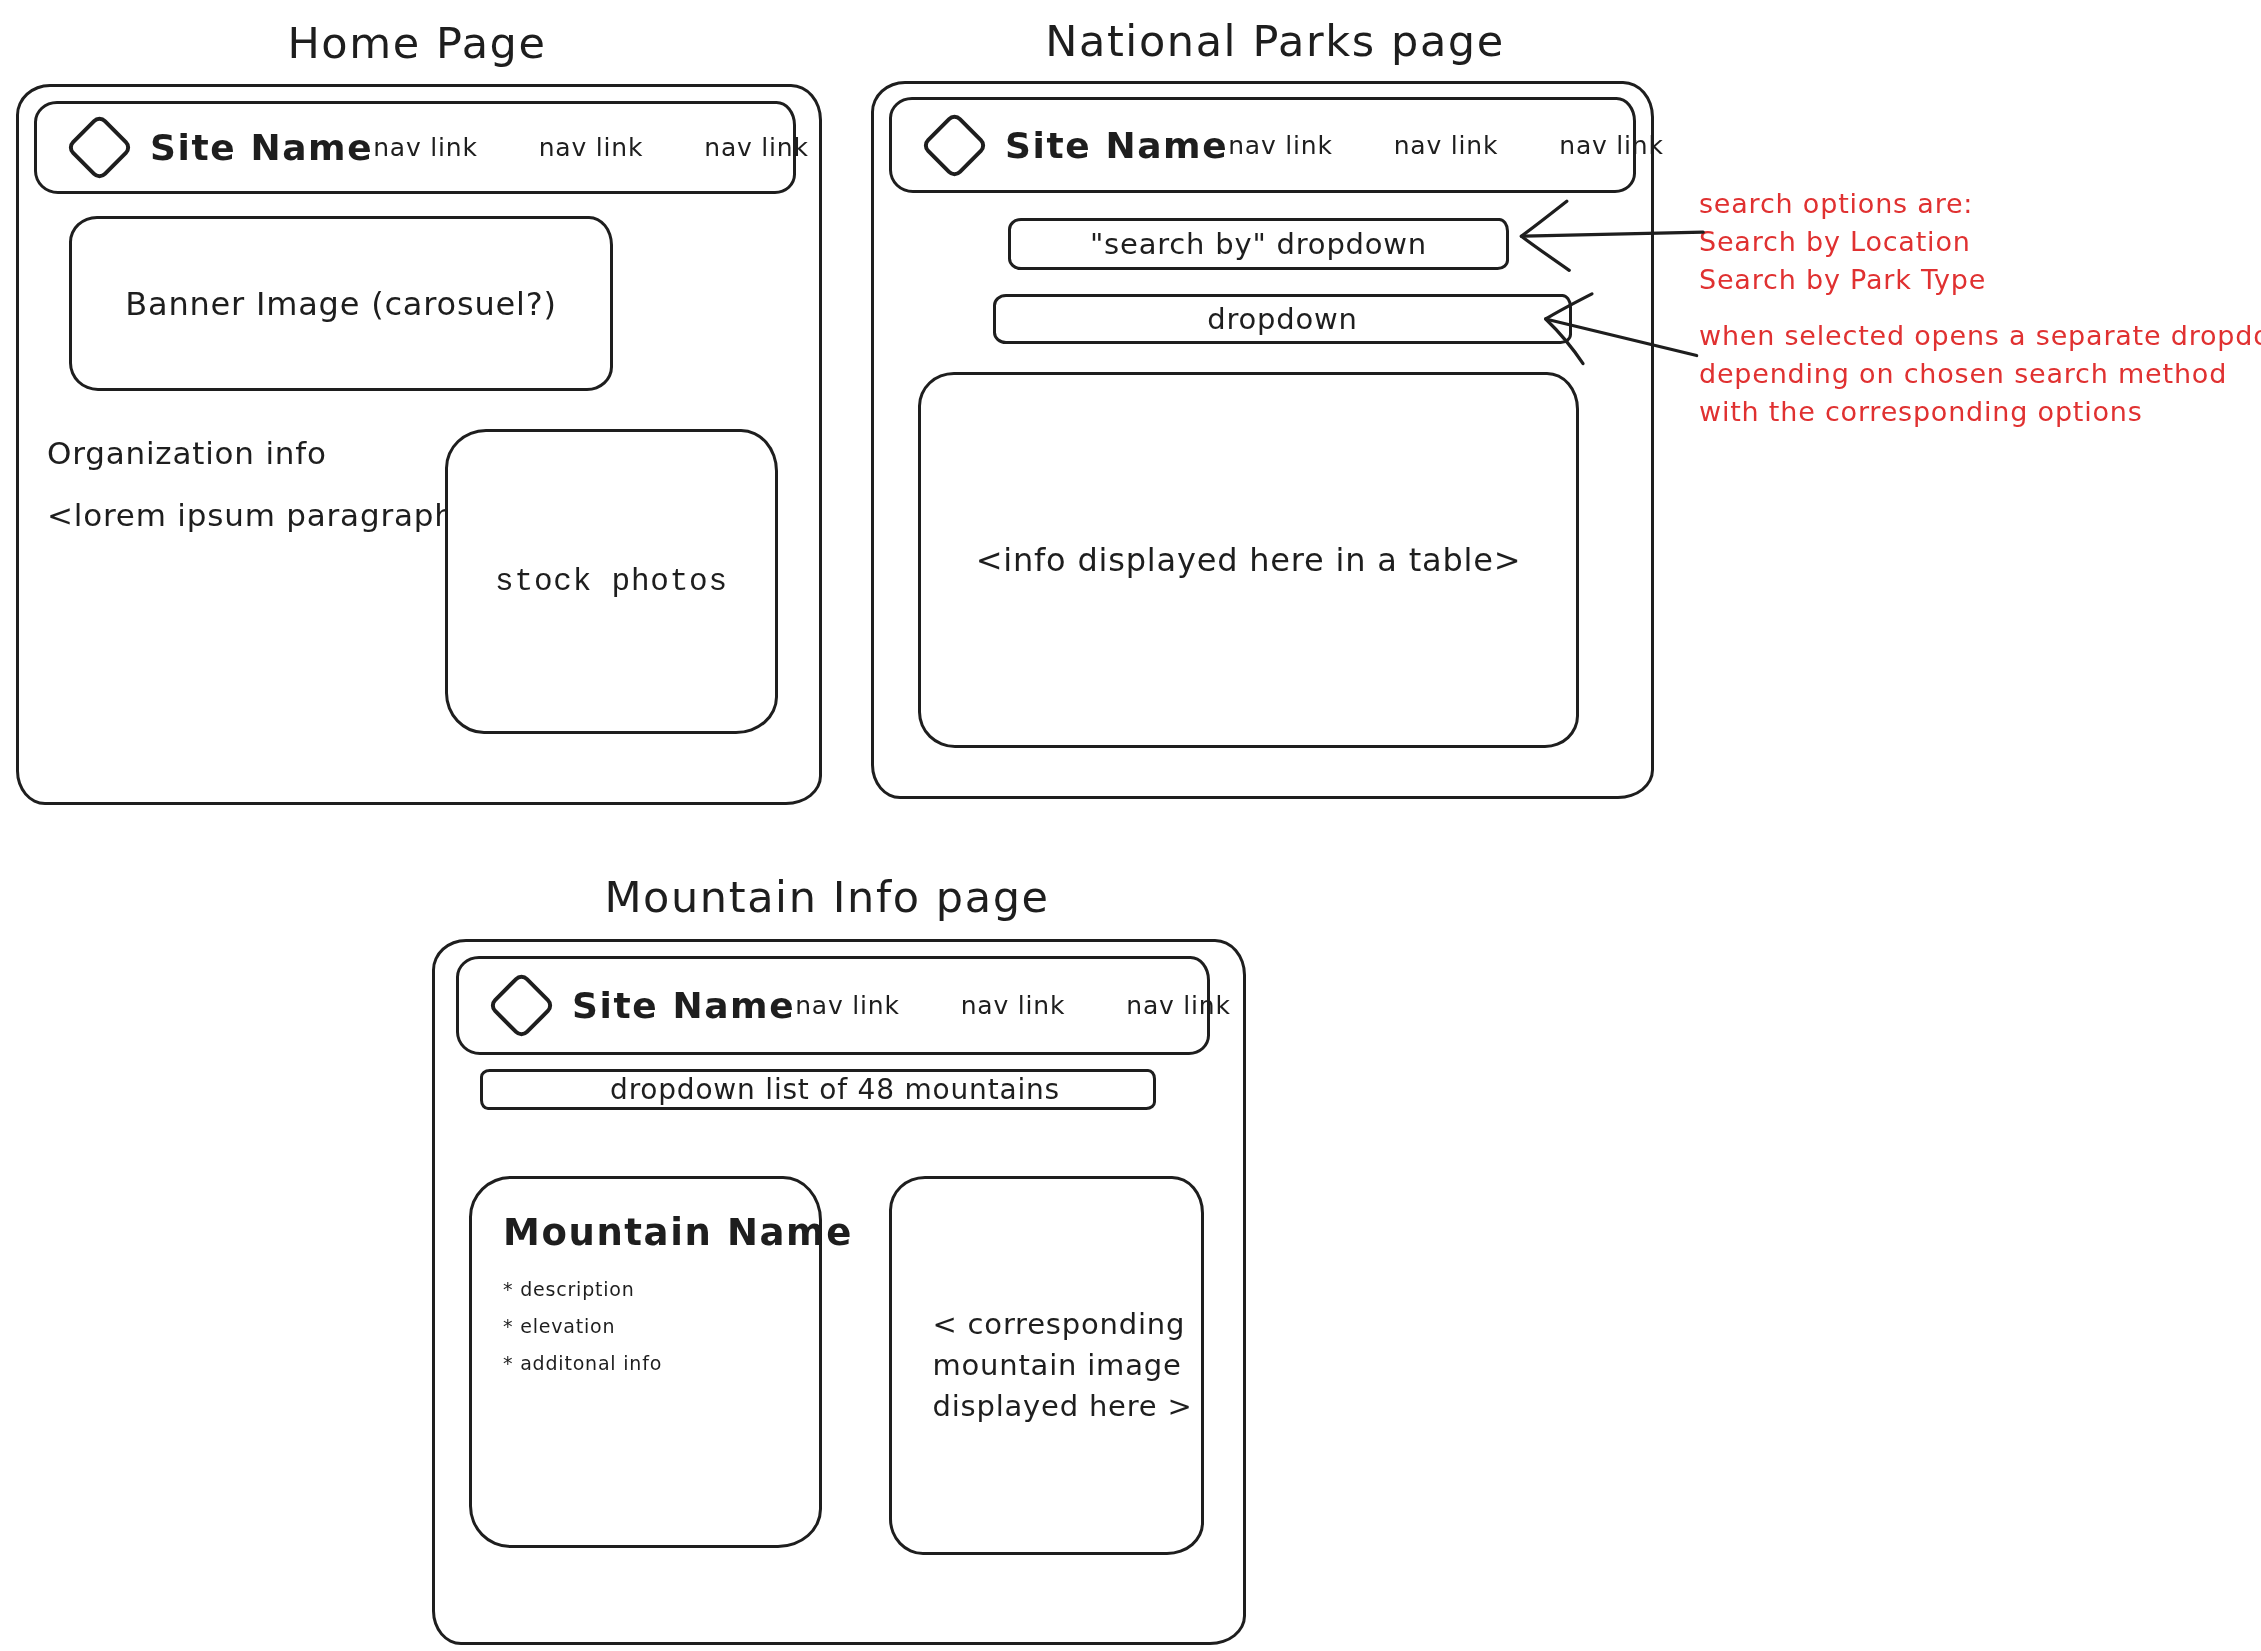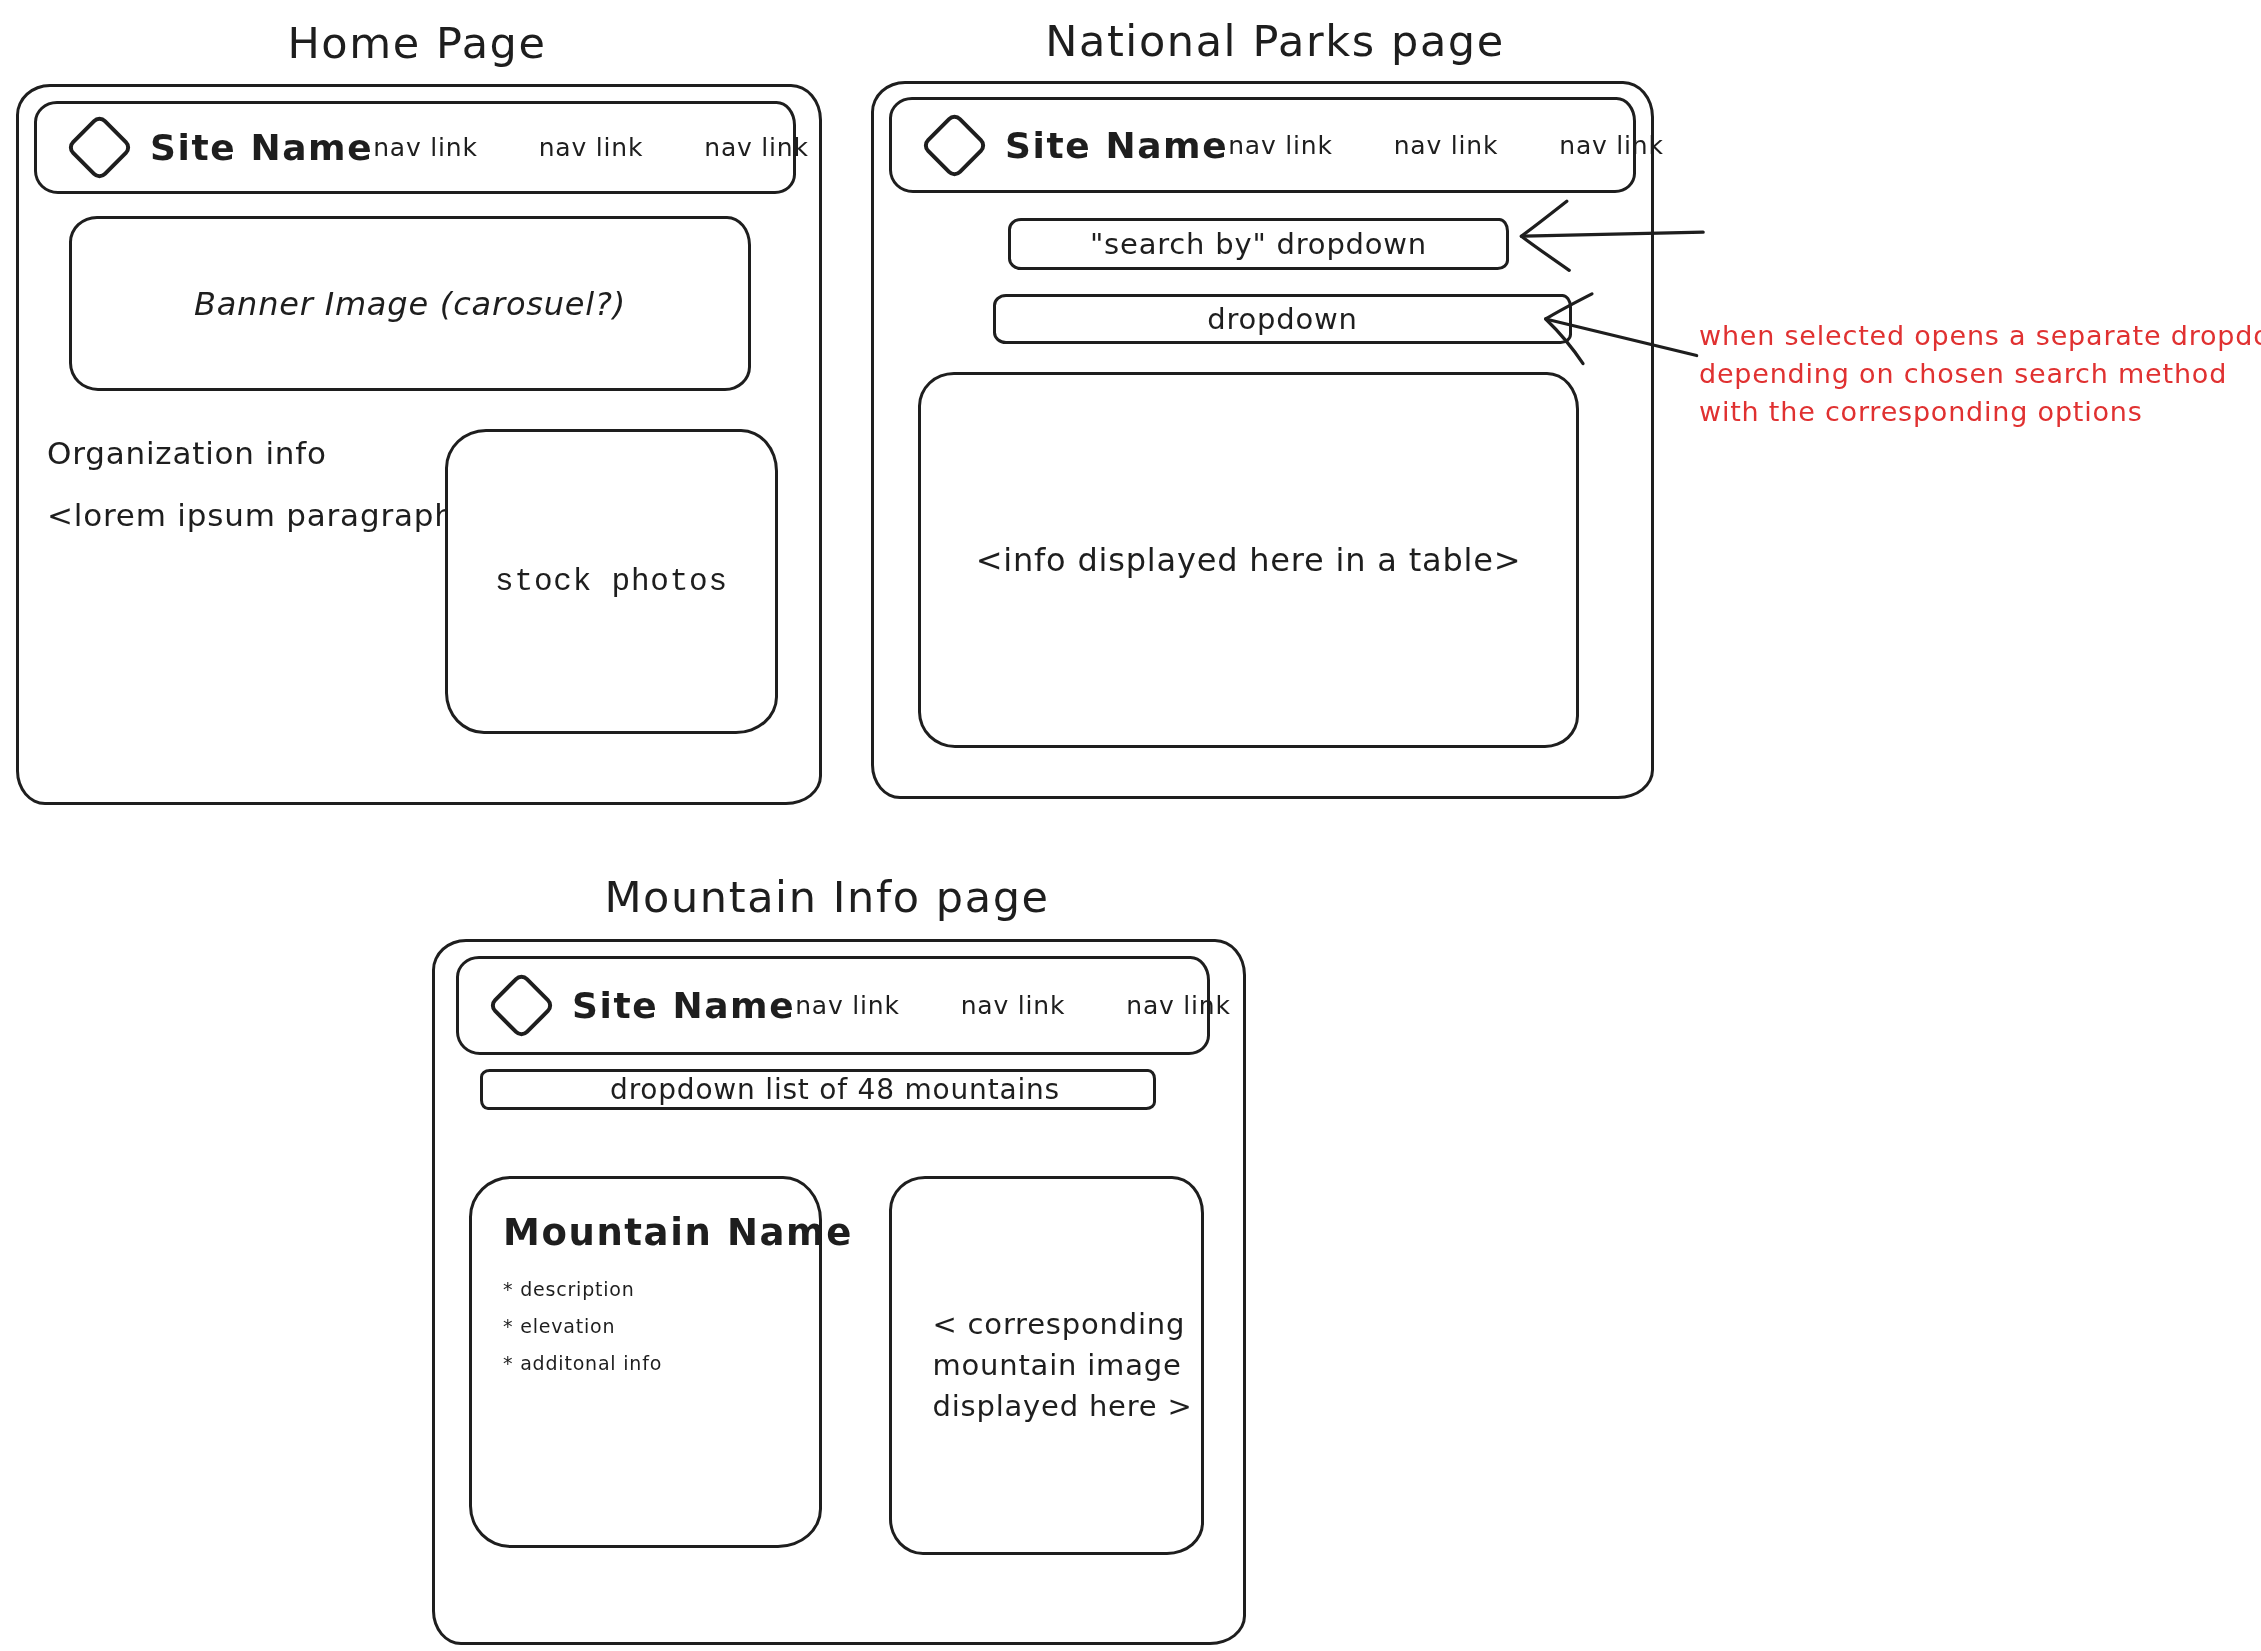--- a/index.html
+++ b/index.html
@@ -158,21 +158,21 @@
       <div class="diamond"></div>
       <div class="site-name">Site Name</div>
     </div>
     <div class="nav-links">
       <div class="nav-link">nav link</div>
       <div class="nav-link">nav link</div>
       <div class="nav-link">nav link</div>
     </div>
   </div>
 
-  <div class="placeholder-box" style="left:69px;top:216px;width:682px;height:175px;border-radius:28px 24px 26px 29px / 26px 29px 24px 28px;font-style:italic;">
+  <div class="placeholder-box" style="left:69px;top:216px;width:544px;height:175px;border-radius:28px 24px 26px 29px / 26px 29px 24px 28px;">
     <div class="banner-label">Banner Image (carosuel?)</div>
   </div>
 
   <div class="free-text" style="left:47px;top:435px;">Organization info</div>
 
   <div class="free-text" style="left:47px;top:497px;">&lt;lorem ipsum paragraph &gt;</div>
 
   <div class="placeholder-box" style="left:445px;top:429px;width:333px;height:305px;border-radius:41px 37px 42px 39px / 39px 42px 37px 41px;">
     <div class="stock-label">stock photos</div>
   </div>
@@ -198,20 +198,25 @@
   </div>
 
   <div class="pill" style="left:962px;top:294px;width:579px;height:50px;margin-left:31px;">
     <div class="pill-label">dropdown</div>
   </div>
 
   <div class="placeholder-box" style="left:918px;top:372px;width:661px;height:376px;border-radius:36px 32px 34px 37px / 34px 37px 32px 36px;">
     <div class="table-label">&lt;info displayed here in a table&gt;</div>
   </div>
 
+  <div class="annotation" style="left:1699px;top:185px;">
+    <div>search options are:</div>
+    <div>Search by Location</div>
+    <div>Search by Park Type</div>
+  </div>
 
   <div class="annotation" style="left:1699px;top:317px;">
     <div>when selected opens a separate dropdown</div>
     <div>depending on chosen search method</div>
     <div>with the corresponding options</div>
   </div>
 
   <svg class="arrows-overlay" width="2261" height="1651" viewBox="0 0 2785 2034">
     <g stroke="#1e1e1e" stroke-width="4" fill="none" stroke-linecap="round" stroke-linejoin="round">
       <path d="M 2098 286 L 1874 291"></path>

